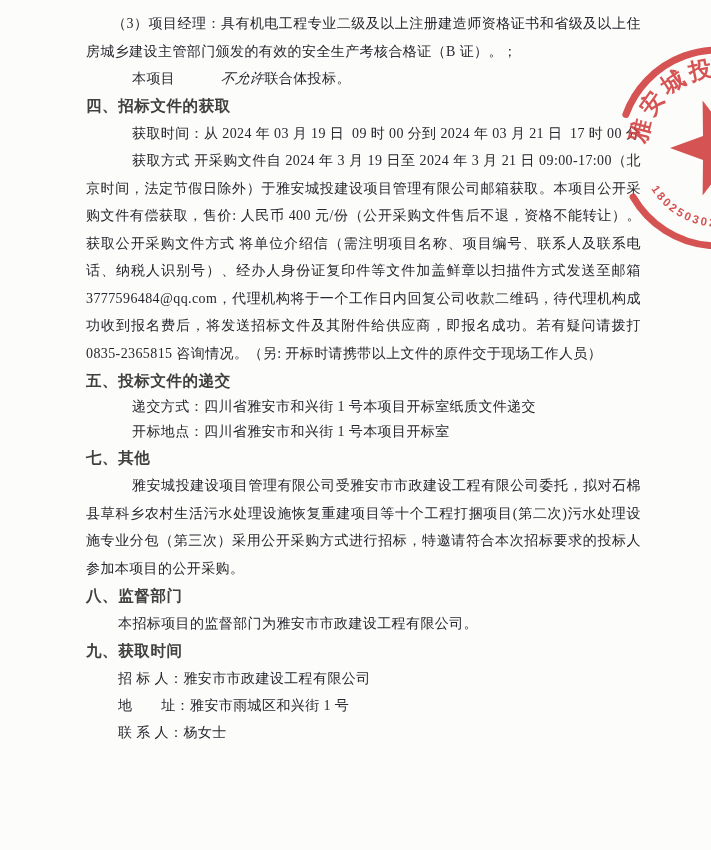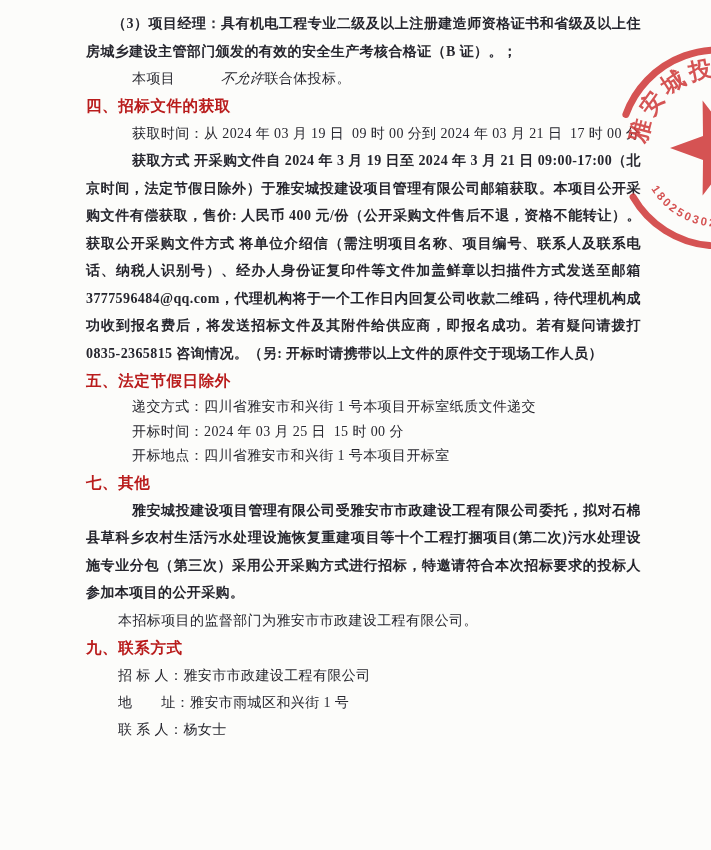--- a/index.html
+++ b/index.html
@@ -17,42 +17,41 @@
     box-sizing: border-box;
     padding: 10px 70px 0 86px;
     color: #26262e;
     font-size: 14px;
   }
   .page p { margin: 0; }
   .para {
     line-height: 27.5px;
     text-align: justify;
     letter-spacing: 0.4px;
-    font-weight: bold;
   }
   .line {
     line-height: 27px;
     white-space: pre-wrap;
     letter-spacing: 0.4px;
   }
   .line-tight {
     line-height: 24.5px;
     white-space: pre-wrap;
     letter-spacing: 0.4px;
   }
   .indent-sm  { text-indent: 26px; }
   .indent-lg  { text-indent: 46px; }
   .indent-md  { text-indent: 32px; }
   .section-title {
     margin: 0;
     font-size: 15.5px;
     font-weight: 700;
     line-height: 28px;
     letter-spacing: 0.6px;
-    color: #b91c1c;
+    color: #404040;
   }
   .em-italic {
     font-style: italic;
     display: inline-block;
     transform: skewX(-9deg);
   }
   .contact-row {
     line-height: 27px;
     white-space: pre-wrap;
     letter-spacing: 0.4px;
@@ -109,32 +108,32 @@
   </div>
 
   <p class="para indent-sm">（3）项目经理：具有机电工程专业二级及以上注册建造师资格证书和省级及以上住房城乡建设主管部门颁发的有效的安全生产考核合格证（B 证）。；</p>
 
   <p class="line indent-lg"><span>本项目</span><span class="em-italic">不允许</span><span>联合体投标。</span></p>
 
   <h3 class="section-title">四、招标文件的获取</h3>
   <p class="line indent-lg">获取时间：从 2024 年 03 月 19 日  09 时 00 分到 2024 年 03 月 21 日  17 时 00 分</p>
   <p class="para indent-lg">获取方式 开采购文件自 2024 年 3 月 19 日至 2024 年 3 月 21 日 09:00-17:00（北京时间，法定节假日除外）于雅安城投建设项目管理有限公司邮箱获取。本项目公开采购文件有偿获取，售价: 人民币 400 元/份（公开采购文件售后不退，资格不能转让）。获取公开采购文件方式 将单位介绍信（需注明项目名称、项目编号、联系人及联系电话、纳税人识别号）、经办人身份证复印件等文件加盖鲜章以扫描件方式发送至邮箱 3777596484@qq.com，代理机构将于一个工作日内回复公司收款二维码，待代理机构成功收到报名费后，将发送招标文件及其附件给供应商，即报名成功。若有疑问请拨打 0835-2365815 咨询情况。（另: 开标时请携带以上文件的原件交于现场工作人员）</p>
 
-  <h3 class="section-title">五、法定节假日除外</h3>
+  <h3 class="section-title">五、投标文件的递交</h3>
   <p class="line-tight indent-lg">递交方式：四川省雅安市和兴街 1 号本项目开标室纸质文件递交</p>
 
-  <p class="line-tight indent-lg">开标时间：2024 年 03 月 25 日  15 时 00 分</p>
   <p class="line-tight indent-lg">开标地点：四川省雅安市和兴街 1 号本项目开标室</p>
 
   <h3 class="section-title">七、其他</h3>
   <p class="para indent-lg">雅安城投建设项目管理有限公司受雅安市市政建设工程有限公司委托，拟对石棉县草科乡农村生活污水处理设施恢复重建项目等十个工程打捆项目(第二次)污水处理设施专业分包（第三次）采用公开采购方式进行招标，特邀请符合本次招标要求的投标人参加本项目的公开采购。</p>
 
+  <h3 class="section-title">八、监督部门</h3>
   <p class="line indent-md">本招标项目的监督部门为雅安市市政建设工程有限公司。</p>
 
-  <h3 class="section-title">九、联系方式</h3>
+  <h3 class="section-title">九、获取时间</h3>
 
   <div class="contact-row"><span class="contact-label">招 标 人：</span><span>雅安市市政建设工程有限公司</span></div>
 
   <div class="contact-row"><span class="contact-label">地　　址：</span><span>雅安市雨城区和兴街 1 号</span></div>
 
   <div class="contact-row"><span class="contact-label">联 系 人：</span><span>杨女士</span></div>
 
 
 </div>
 

